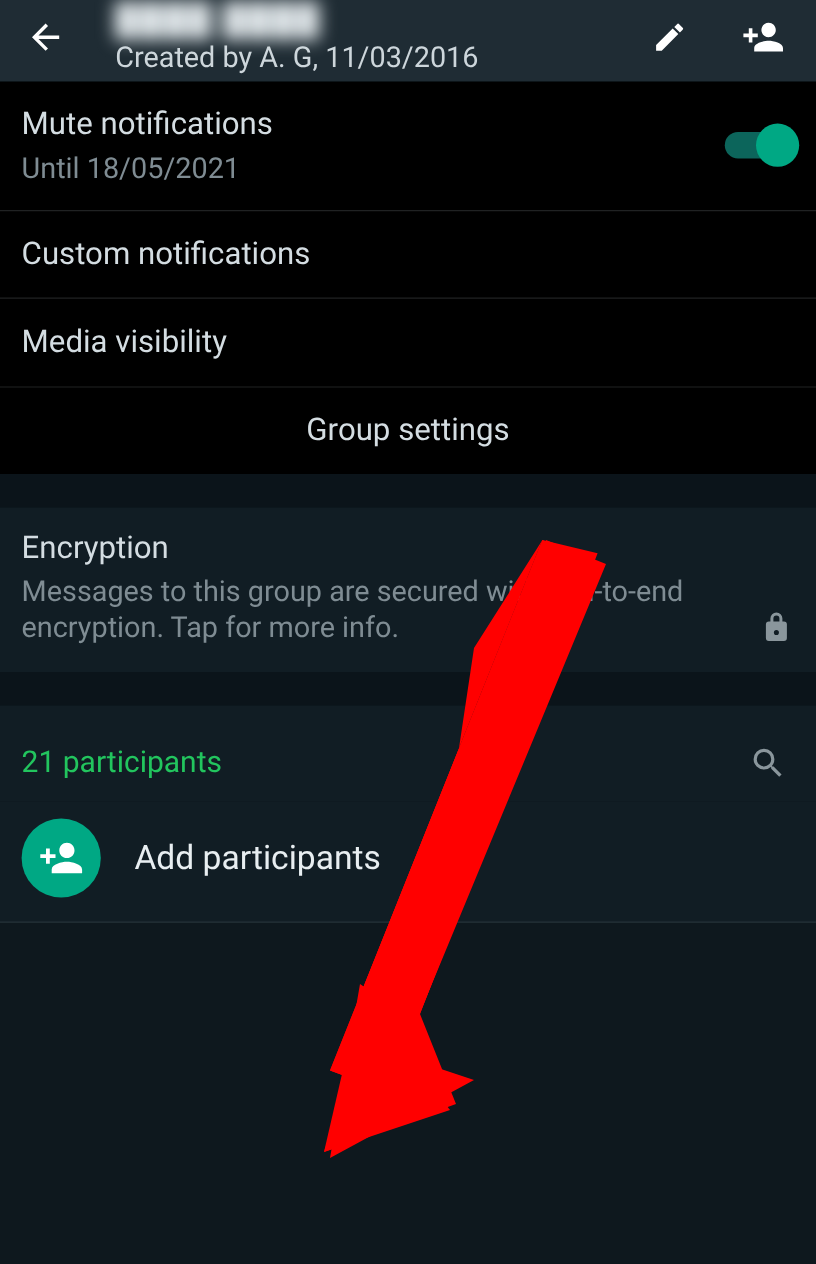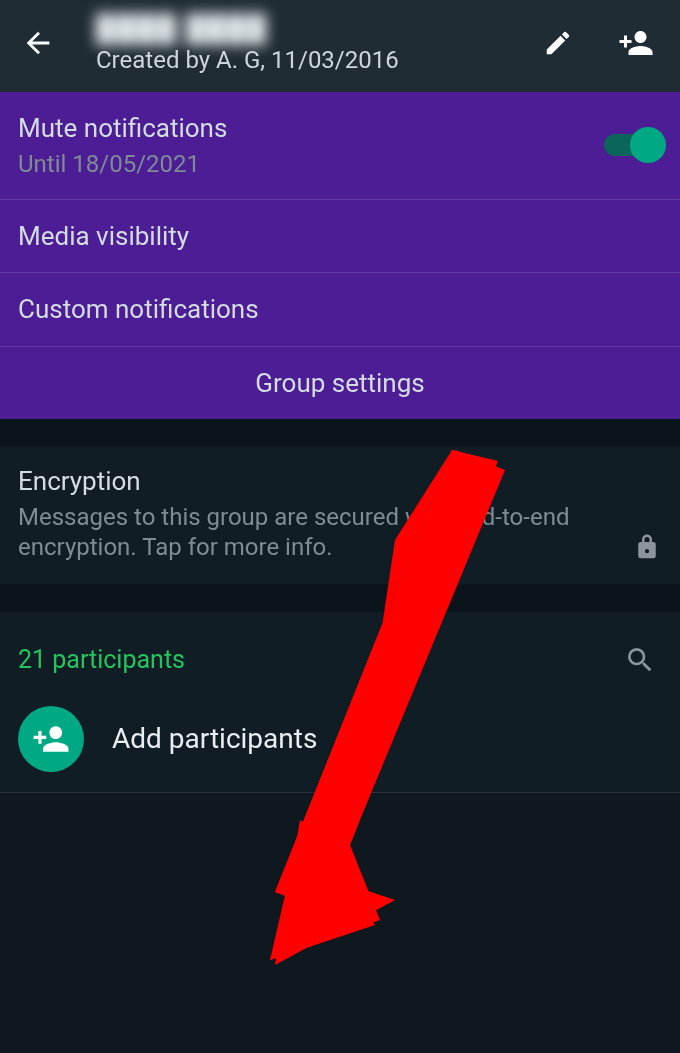--- a/index.html
+++ b/index.html
@@ -6,21 +6,21 @@
   html, body {
     width: 680px;
     height: 1053px;
     background: #0e181e;
     font-family: Roboto, "Helvetica Neue", Arial, sans-serif;
     color: #d4dde2;
     overflow: hidden;
   }
   .header {
     background: #1f2c34;
-    height: 92px;
+    height: 68px;
     display: flex;
     align-items: center;
     padding: 0 16px 6px 14px;
   }
   .back-btn {
     width: 48px; height: 48px;
     display:flex; align-items:center; justify-content:center;
     cursor:pointer;
   }
   .header-title-block {
@@ -35,21 +35,21 @@
     letter-spacing: 2px;
   }
   .header-sub {
     font-size: 24px;
     color: #cdd6db;
     margin-top: 2px;
   }
   .header-actions { display:flex; align-items:center; gap: 34px; margin-right: 6px;}
   .icon-btn { width:44px; height:44px; display:flex; align-items:center; justify-content:center; cursor:pointer;}
   .section {
-    background: #4c1d95;
+    background: #000000;
   }
   .item {
     padding: 20px 18px;
     border-bottom: 1px solid rgba(180,190,195,0.18);
     display:flex; align-items:center;
     cursor:pointer;
   }
   .item.noborder { border-bottom: none; text-align: center; }
   .item-text { flex:1; }
   .item-title { font-size: 26px; color: #d4dde2; line-height:1.25; }
@@ -138,27 +138,27 @@
       <div class="item-title">Mute notifications</div>
       <div class="item-sub">Until 18/05/2021</div>
     </div>
     <div class="toggle">
       <div class="knob"></div>
     </div>
   </div>
 
   <div class="item">
     <div class="item-text">
+      <div class="item-title">Custom notifications</div>
+    </div>
+  </div>
+
+  <div class="item">
+    <div class="item-text">
       <div class="item-title">Media visibility</div>
-    </div>
-  </div>
-
-  <div class="item">
-    <div class="item-text">
-      <div class="item-title">Custom notifications</div>
     </div>
   </div>
 
 
   <div class="item noborder">
     <div class="item-text">
       <div class="item-title">Group settings</div>
     </div>
   </div>
 </div>

